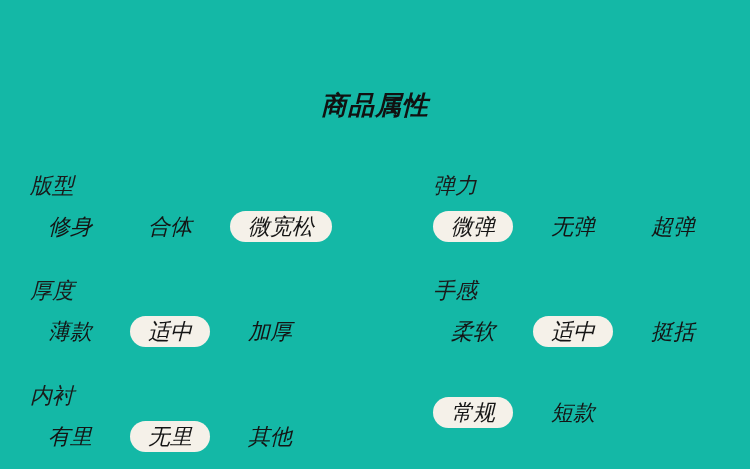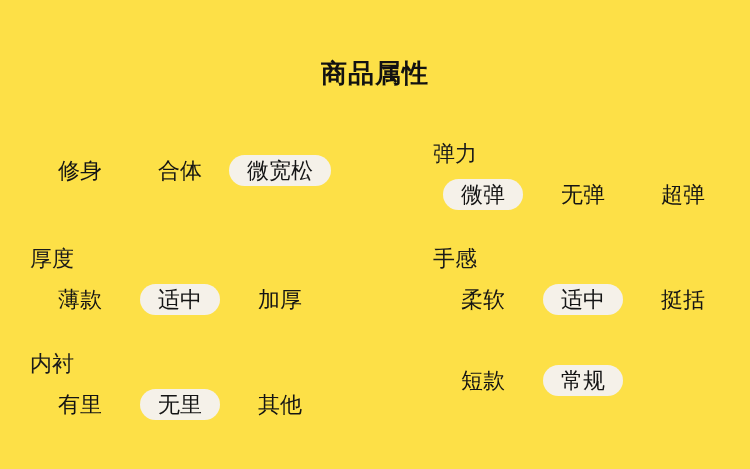--- a/index.html
+++ b/index.html
@@ -7,22 +7,23 @@
     width: 750px;
     height: 469px;
     background: #ffffff;
     font-family: "Liberation Sans", sans-serif;
     color: #141414;
     overflow: hidden;
   }
   .page {
     width: 750px;
     height: 469px;
-    padding-top: 57px;
-    background: #fde047;
+    padding-top: 89px;
+    background: #14b8a6;
+    font-style: italic;
   }
   .title {
     text-align: center;
     font-size: 26px;
     line-height: 33px;
     font-weight: 600;
     color: #111111;
     letter-spacing: 1px;
   }
   .grid {
@@ -42,21 +43,20 @@
   }
   .options {
     margin-top: 13px;
     height: 31px;
     display: flex;
     align-items: center;
   }
   .slot {
     width: 100px;
     display: flex;
-    justify-content: center;
   }
   .option {
     display: inline-block;
     font-size: 22px;
     line-height: 25px;
     padding: 3px 18px;
     border-radius: 16px;
     white-space: nowrap;
     color: #141414;
     background: transparent;
@@ -68,20 +68,21 @@
 </head>
 <body>
 
 <div class="page">
 
   <h1 class="title">商品属性</h1>
 
   <div class="grid">
 
     <section class="group">
+      <div class="group-label">版型</div>
       <div class="options">
         <div class="slot">
           <span class="option">修身</span>
         </div>
         <div class="slot">
           <span class="option">合体</span>
         </div>
         <div class="slot">
           <span class="option selected">微宽松</span>
         </div>
@@ -144,22 +145,22 @@
         </div>
         <div class="slot">
           <span class="option">其他</span>
         </div>
       </div>
     </section>
 
     <section class="group">
       <div class="options">
         <div class="slot">
-          <span class="option">短款</span>
+          <span class="option selected">常规</span>
         </div>
         <div class="slot">
-          <span class="option selected">常规</span>
+          <span class="option">短款</span>
         </div>
       </div>
     </section>
 
   </div>
 </div>
 
 </body></html>

